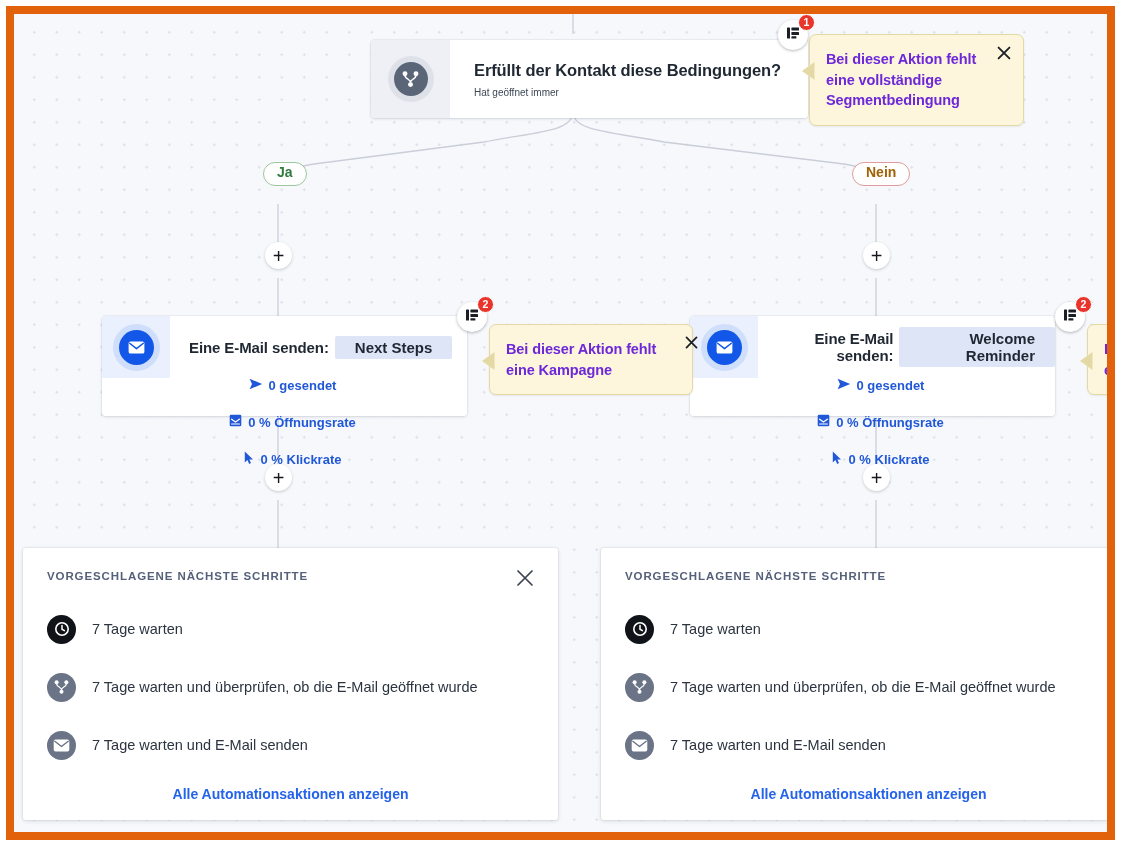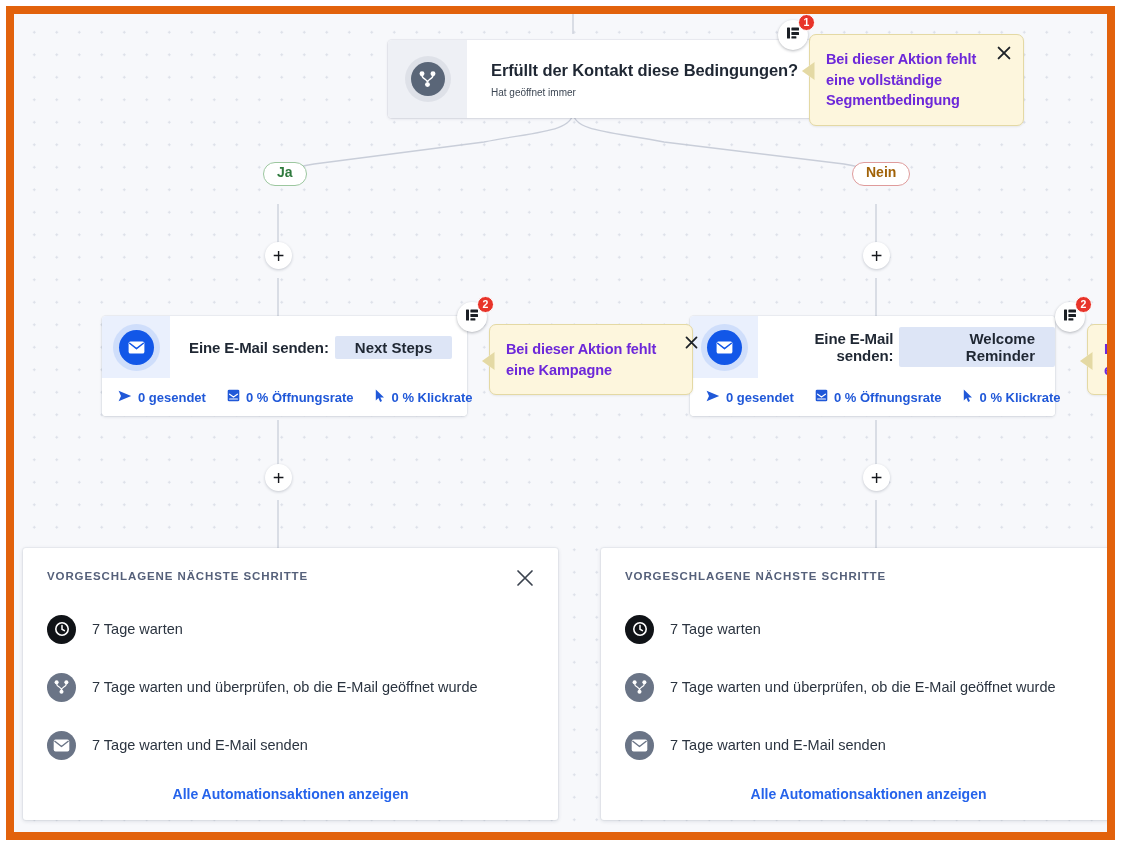--- a/index.html
+++ b/index.html
@@ -39,21 +39,21 @@
   
   .card {
     position: absolute;
     background: #ffffff;
     border-radius: 4px;
     box-shadow: 0 1px 3px rgba(30,40,70,.13), 0 0 0 1px rgba(30,40,70,.05);
   }
 
   
   .cond-node {
-    left: 374px; top: 26px;
+    left: 357px; top: 26px;
     width: 437px; height: 78px;
     display: flex; align-items: stretch;
     border-radius: 4px; overflow: hidden;
   }
   .cond-icon-pane {
     width: 79px;
     background: #eef0f5;
     display: flex; align-items: center; justify-content: center;
   }
   .cond-body {
@@ -202,20 +202,21 @@
     background: #dde5f6; border-radius: 2px;
     padding: 3px 20px; margin-left: 6px;
   }
   .mail-stats {
     display: flex; align-items: center;
     height: 38px;
     padding-left: 16px;
     gap: 21px;
     border-radius: 0 0 4px 4px;
     background: #fff;
+    flex-direction: column;
   }
   .stat {
     display: flex; align-items: center; gap: 6px;
     font-size: 13px; font-weight: bold; color: #2058d8;
     white-space: nowrap;
   }
 
   
   .sug-panel {
     position: absolute;

